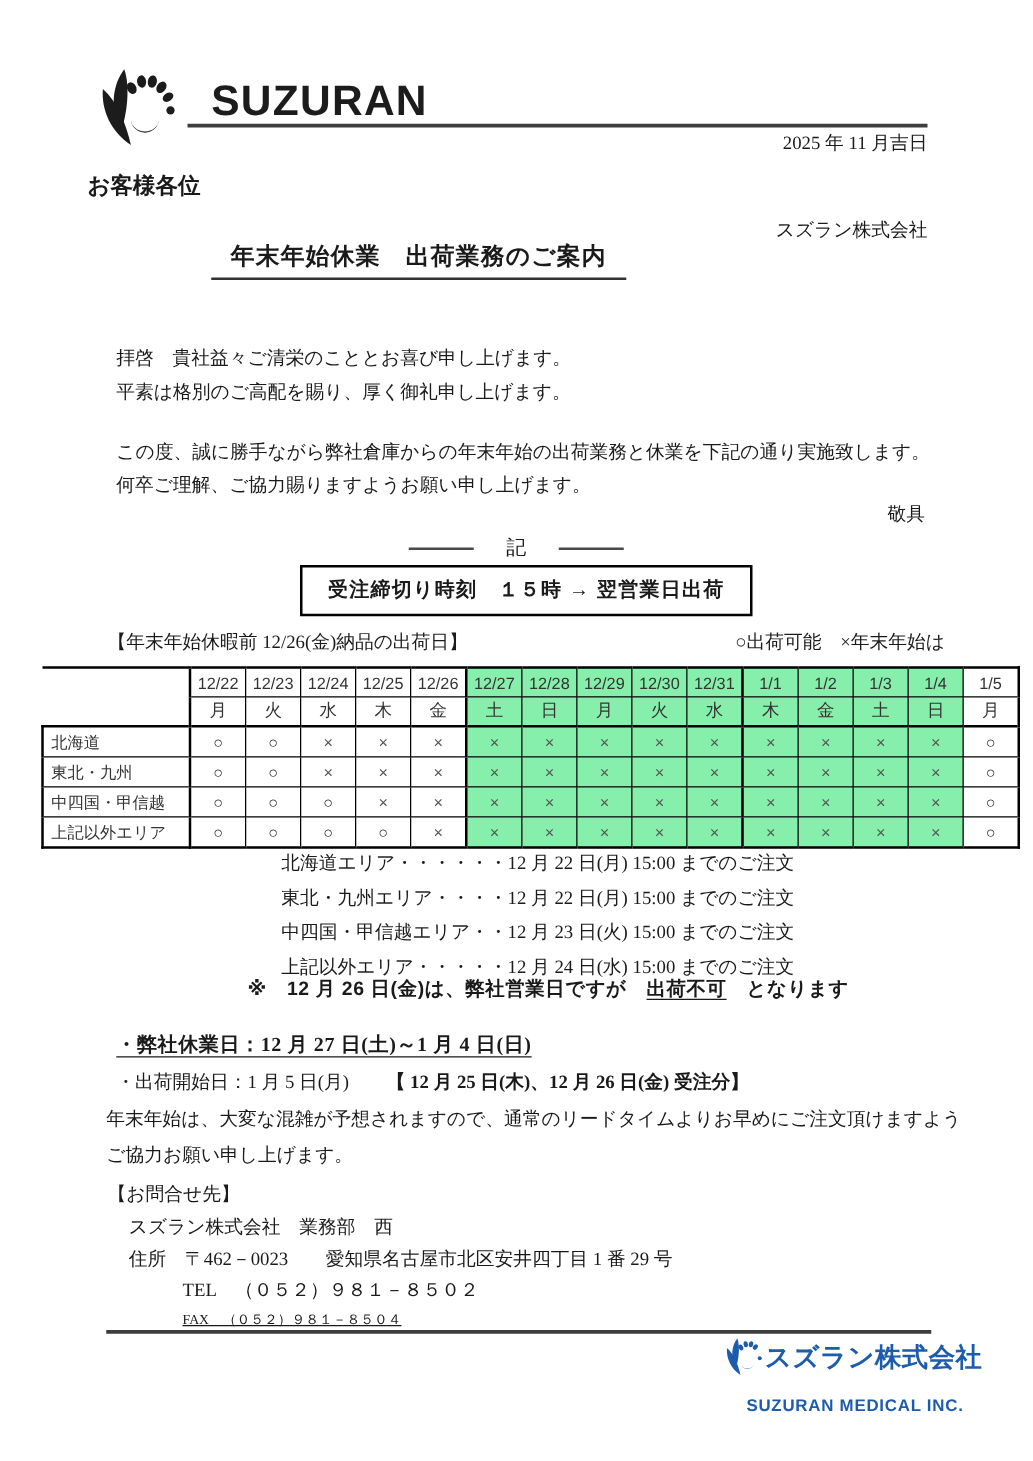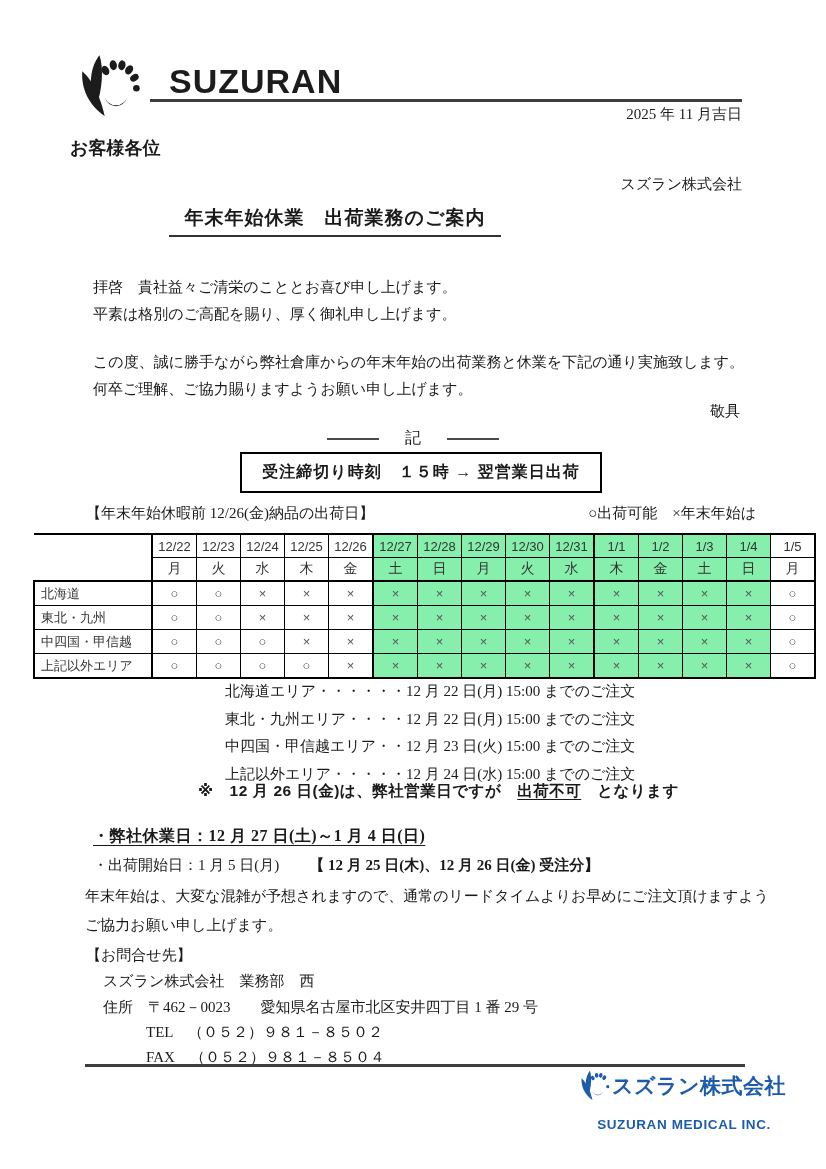--- a/index.html
+++ b/index.html
@@ -13,21 +13,21 @@
 
   
   .logo-mark{left:70px; top:54px; width:80px; height:66px;}
   .brand{left:152px; top:62px; font-size:34px; font-weight:800; letter-spacing:1px; color:#1c1c1c;margin-left:17px;}
   .rule-top{left:150px; top:99px; width:592px; height:3px; background:#3d3d3d;}
   .doc-date{left:0; top:105px; width:742px; text-align:right; font-size:15px;}
   .salutation{left:70px; top:136px; font-size:18px; font-weight:bold;}
   .sender{left:0; top:175px; width:742px; text-align:right; font-size:15px;}
 
   
-  .title-wrap{left:0; top:205px; width:670px; text-align:center;}
+  .title-wrap{left:0; top:192px; width:670px; text-align:center;}
   .title{display:inline-block; font-size:19px; font-weight:bold;
          border-bottom:2px solid #333; padding:0 16px 4px 16px; letter-spacing:1px;}
 
   .par{font-size:15px; line-height:27px;}
   .p1{left:93px; top:274px;}
   .p2{left:93px; top:349px;}
   .keigu{left:0; top:402px; width:740px; text-align:right; font-size:15px;}
 
   .ki-line{left:0; top:428px; width:826px; display:flex; justify-content:center; align-items:center; gap:26px; font-size:16px;}
   .ki-dash{width:52px; height:2px; background:#4a4a4a;}
@@ -67,21 +67,21 @@
       text-decoration:underline; text-underline-offset:4px; letter-spacing:0.5px;}
   .restart-line{left:93px; top:856px; font-size:15px;}
   .restart-line .b{font-weight:bold;}
   .caution{left:85px; top:882px; font-size:15px; line-height:29px;}
 
   
   .contact-h{left:86px; top:946px; font-size:15px;}
   .contact-co{left:103px; top:972px; font-size:15px;}
   .contact-addr{left:103px; top:998px; font-size:15px;}
   .contact-tel{left:146px; top:1023px; font-size:15px;}
-  .contact-fax{left:146px; top:1048px; font-size:15px;}
+  .contact-fax{left:146px; top:1048px; font-size:11px;text-decoration:underline;}
 
   .rule-bottom{left:85px; top:1064px; width:660px; height:3px; background:#3d3d3d;}
 
   
   .footer-logo{left:578px; top:1070px; width:212px; color:#1d5cac;}
   .footer-top{display:flex; align-items:center;}
   .footer-mark{width:34px; height:32px; flex:0 0 auto;}
   .footer-jp{font-size:21px; font-weight:800; letter-spacing:0.5px;
       font-family:"Liberation Sans","DejaVu Sans",sans-serif; white-space:nowrap;}
   .footer-en{font-size:13.5px; font-weight:800; letter-spacing:0.6px; margin-top:15px;

